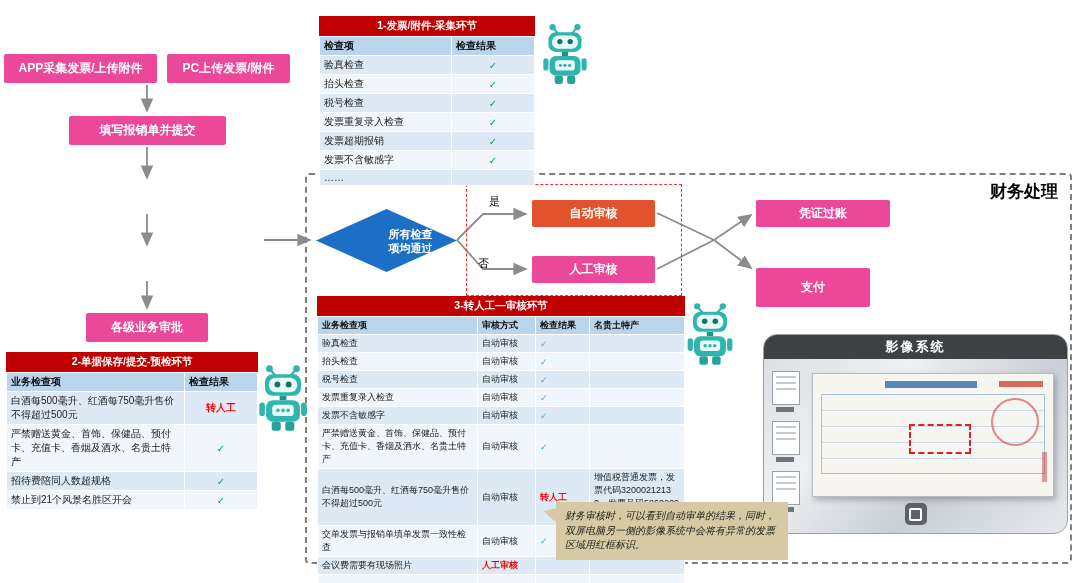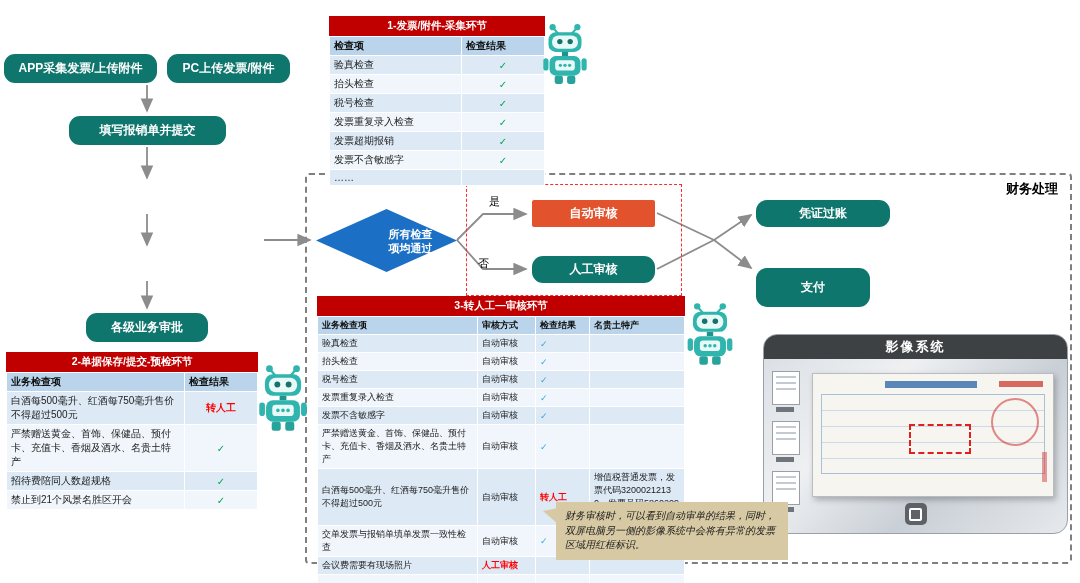--- a/index.html
+++ b/index.html
@@ -1,23 +1,23 @@
 <!DOCTYPE html>
 <html><head>
 <meta charset="utf-8">
 <style>
   html,body{margin:0;padding:0;}
   body{font-family:"Liberation Sans","DejaVu Sans",sans-serif;background:#fff;}
   #canvas{position:relative;width:1080px;height:583px;background:#fff;overflow:hidden;}
   svg.connectors{position:absolute;left:0;top:0;z-index:1;pointer-events:none;}
   .btn{position:absolute;z-index:3;display:flex;align-items:center;justify-content:center;color:#fff;font-weight:bold;font-size:12px;border-radius:2px;white-space:nowrap;}
-  .btn.blue{background:#0f766e;border-radius:11px;}
+  .btn.blue{background:#ec4899;}
   .btn.orange{background:#E2532D;}
   .finance-box{position:absolute;border:2px dashed #7F7F7F;border-radius:4px;z-index:0;}
-  .finance-label{position:absolute;right:12px;top:5px;font-size:13px;font-weight:bold;color:#000;}
+  .finance-label{position:absolute;right:12px;top:5px;font-size:17px;font-weight:bold;color:#000;}
   .red-dash{position:absolute;border:1.5px dashed #FF2A2A;z-index:2;}
   .branch-label{position:absolute;z-index:3;font-size:11px;color:#000;}
   .diamond{position:absolute;z-index:3;}
   .diamond .dtext{position:absolute;left:50%;top:50%;transform:translate(-50%,-50%);width:48px;color:#fff;font-size:11px;font-weight:bold;text-align:center;word-break:break-all;line-height:1.3;margin-left:24px;}
   .panel{position:absolute;z-index:3;}
   .tbl-title{background:#C00000;color:#fff;font-weight:bold;text-align:center;font-size:10.5px;padding:3px 0;}
   table.dtable{border-collapse:collapse;table-layout:fixed;width:100%;background:#fff;}
   .dtable th{background:#B9D4EB;font-weight:bold;text-align:left;padding:2px 4px;border:1px solid #fff;color:#111;}
   .dtable td{padding:2px 4px;border:1px solid #fff;color:#222;vertical-align:middle;word-break:break-all;}
   .dtable tbody tr:nth-child(odd) td{background:#DDEAF6;}
@@ -93,21 +93,21 @@
   </div>
 
   <span class="branch-label" style="left:489px;top:194px">是</span>
   <span class="branch-label" style="left:478px;top:256px">否</span>
 
   <div class="btn orange" style="left:532px;top:200px;width:123px;height:27px">自动审核</div>
   <div class="btn blue" style="left:532px;top:256px;width:123px;height:27px">人工审核</div>
   <div class="btn blue" style="left:756px;top:200px;width:134px;height:27px">凭证过账</div>
   <div class="btn blue" style="left:756px;top:268px;width:114px;height:39px">支付</div>
 
-  <div class="panel" style="left:329px;top:16px;width:216px">
+  <div class="panel" style="left:319px;top:16px;width:216px">
     <div class="tbl-title">1-发票/附件-采集环节</div>
     <table class="dtable t1">
       <colgroup>
           <col style="width:132px">
           <col>
         </colgroup>
       <thead>
           <tr>
         <th>检查项</th>
         <th>检查结果</th>

